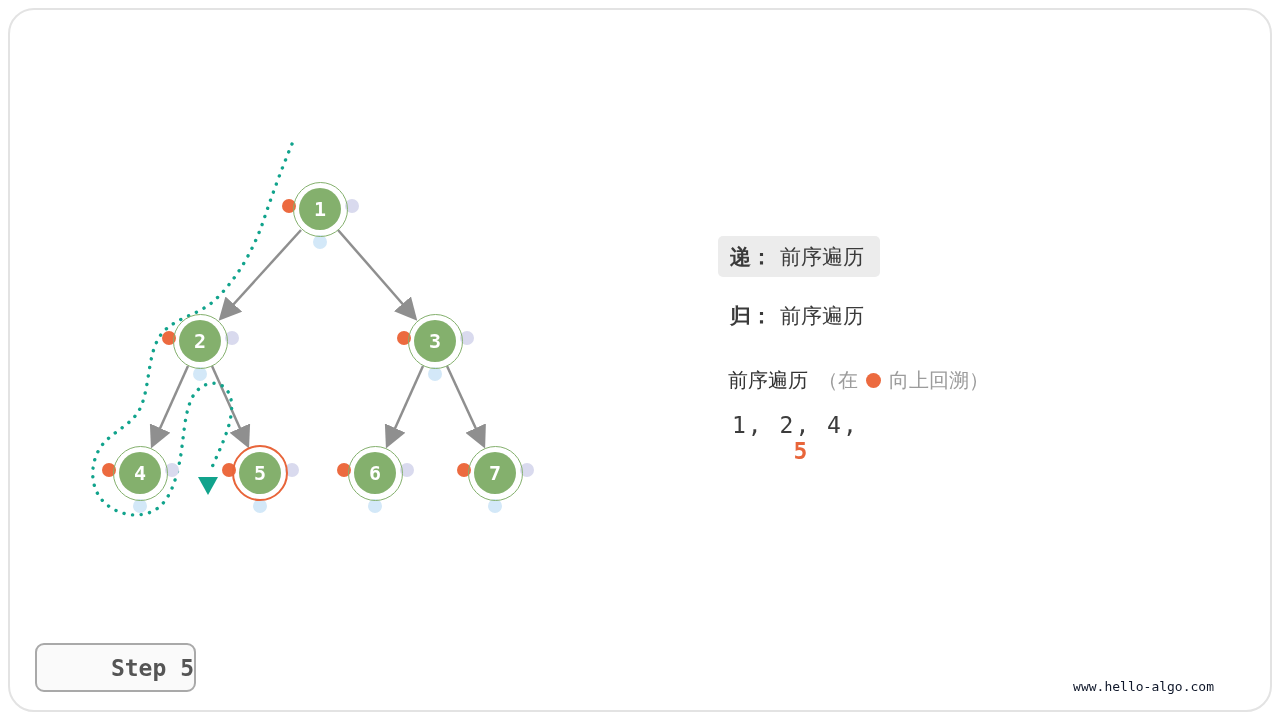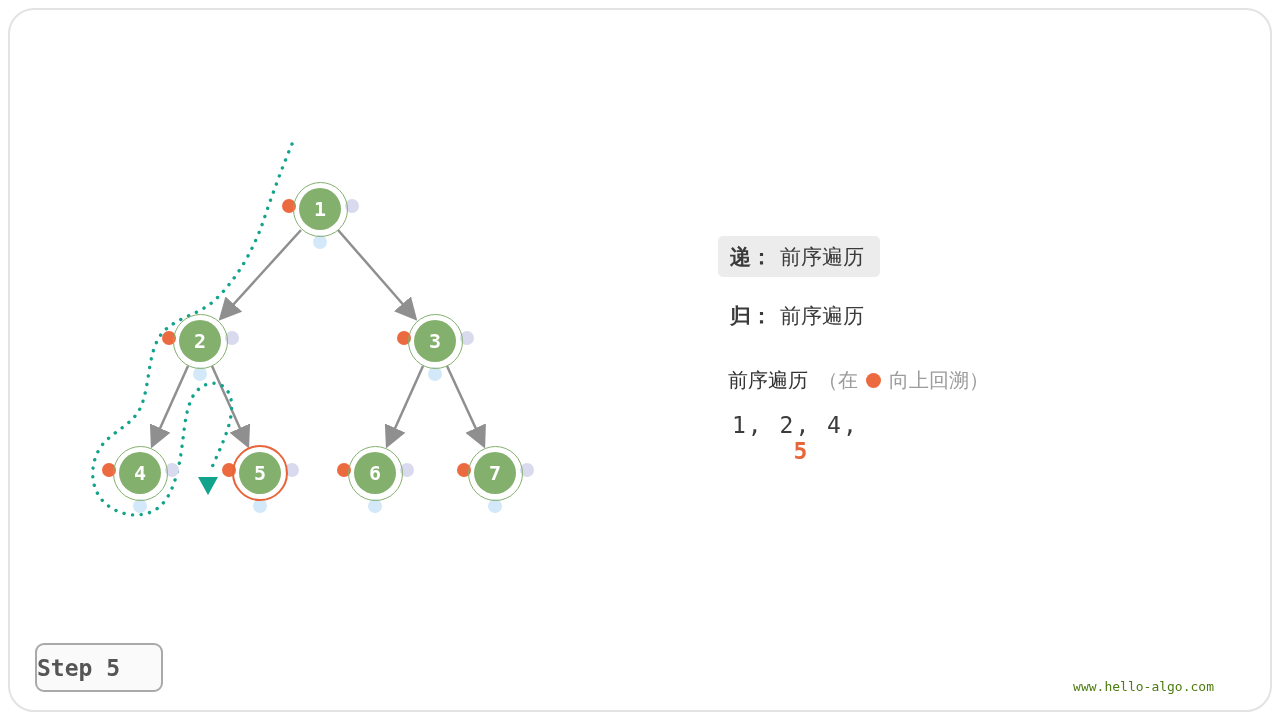--- a/index.html
+++ b/index.html
@@ -68,30 +68,30 @@
   .sequence {
     position:absolute; left:732px; top:412px; height:30px;
     display:flex; align-items:center;
     font-family:"DejaVu Sans Mono","Liberation Mono",monospace;
     font-size:23px; color:#3c3c3c; letter-spacing:2px;flex-direction:column;
   }
   .sequence .current-num { color:#e8653a; font-weight:bold; margin-left:12px; }
 
   
   .step-badge {
-    position:absolute; left:35px; top:643px; width:128px; height:49px;
+    position:absolute; left:35px; top:643px; width:161px; height:49px;
     background:#fafafa; border:2px solid #a9a9a9; border-radius:9px;
-    display:flex; align-items:center; justify-content:flex-start;
+    display:flex; align-items:center; justify-content:flex-end;
     font-family:"DejaVu Sans Mono","Liberation Mono",monospace;
     font-size:23px; font-weight:bold; color:#555555;
   }
   .watermark {
     position:absolute; right:66px; bottom:26px;
     font-family:"DejaVu Sans Mono","Liberation Mono",monospace;
-    font-size:13px; color:#4d7c0f;
+    font-size:13px; color:#0f172a;
   }
 </style>
 </head>
 <body>
 
 <div class="card"></div>
 
 <svg class="canvas" width="1280" height="720">
   <defs>
     <marker id="arrow" markerWidth="9" markerHeight="9" refX="7" refY="4.5" orient="auto">

